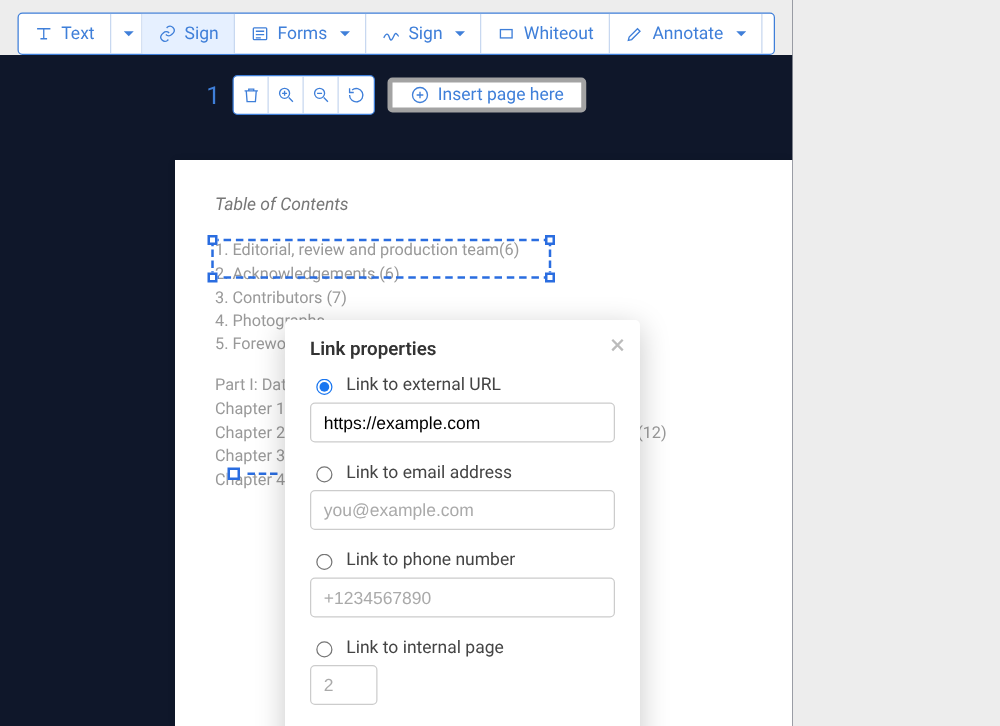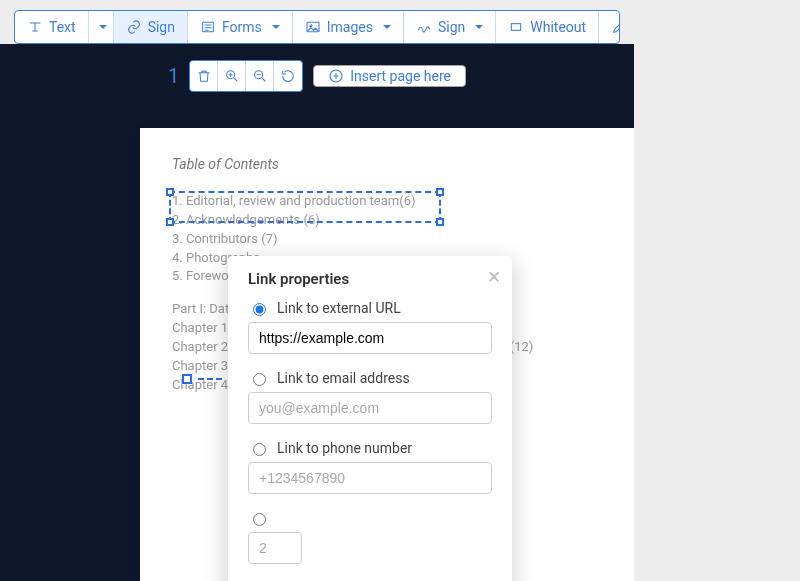--- a/index.html
+++ b/index.html
@@ -16,21 +16,21 @@
   .caret { width:0; height:0; border-left:4px solid transparent; border-right:4px solid transparent; border-top:4px solid #3f7fd9; display:inline-block; margin-left:4px; }
   .icon { width:16px; height:16px; flex:0 0 auto; }
   .icon svg { width:100%; height:100%; stroke:#3f7fd9; stroke-width:1.6; fill:none; }
 
   
   .subbar { display:flex; justify-content:center; align-items:center; gap:10px; padding:16px 0 18px 0; }
   .page-num { font-size:20px; color:#3f7fd9; }
   .mini-btns { display:flex; border:1px solid #3f7fd9; border-radius:4px; background:#fff; overflow:hidden; }
   .mini-btns .mbtn { width:28px; height:30px; display:flex; align-items:center; justify-content:center; border-right:1px solid #c8d8f0; cursor:pointer; }
   .mini-btns .mbtn:last-child { border-right:none; }
-  .insert-btn { display:flex; align-items:center; gap:6px; padding:2px 14px; border:1px solid #a3a3a3; border-radius:4px; color:#3f7fd9; background:#fff; cursor:pointer; }
+  .insert-btn { display:flex; align-items:center; gap:6px; padding:2px 14px; border:4px solid #a3a3a3; border-radius:4px; color:#3f7fd9; background:#fff; cursor:pointer; }
 
   
   .page { position:absolute; left:140px; right:0; top:128px; bottom:0; background:#fff; box-shadow:0 0 6px rgba(0,0,0,0.1); padding:28px 32px; }
   .toc-title { font-style:italic; color:#777; margin-bottom:20px; }
   .doc-line { color:#999; font-size:13px; line-height:1.45; white-space:nowrap; }
   .doc-block { margin-bottom:14px; }
 
   
   .sel-main { position:absolute; border:2px dashed #2a6de0; }
   .sel-main .handle { position:absolute; width:8px; height:8px; background:#fff; border:2px solid #2a6de0; }
@@ -79,29 +79,20 @@
 
     <div class="tbtn">
       <span class="icon"><svg viewBox="0 0 24 24">
               <rect x="4" y="5" width="16" height="14" rx="1"></rect>
               <path d="M7 9h10M7 13h10M7 17h6"></path>
             </svg></span>
       <span>Forms</span>
       <span class="caret"></span>
     </div>
 
-    <div class="tbtn">
-      <span class="icon"><svg viewBox="0 0 24 24">
-              <rect x="3" y="5" width="18" height="14" rx="1"></rect>
-              <circle cx="9" cy="10" r="1.5"></circle>
-              <path d="M4 18l5-5 4 4 3-3 4 4"></path>
-            </svg></span>
-      <span>Images</span>
-      <span class="caret"></span>
-    </div>
 
     <div class="tbtn">
       <span class="icon"><svg viewBox="0 0 24 24">
               <path d="M3 17c3-6 5-6 7 0s4 0 6-4 4 2 5 2"></path>
             </svg></span>
       <span>Sign</span>
       <span class="caret"></span>
     </div>
 
     <div class="tbtn">
@@ -215,20 +206,21 @@
   <input type="text" placeholder="you@example.com" style="">
 
   <label class="radio-row">
     <input type="radio" name="linktype" style="">
     <span>Link to phone number</span>
   </label>
   <input type="text" placeholder="+1234567890" style="">
 
   <label class="radio-row">
     <input type="radio" name="linktype" style="">
+    <span>Link to internal page</span>
   </label>
   <input type="text" class="narrow" placeholder="2" style="">
 
   <div class="delete-link">
     <span class="icon"><svg viewBox="0 0 24 24" width="14" height="14">
             <path d="M4 7h16M9 7V5h6v2M6 7l1 13h10l1-13"></path>
           </svg></span>
     <span>Delete link</span>
   </div>
 </div>

